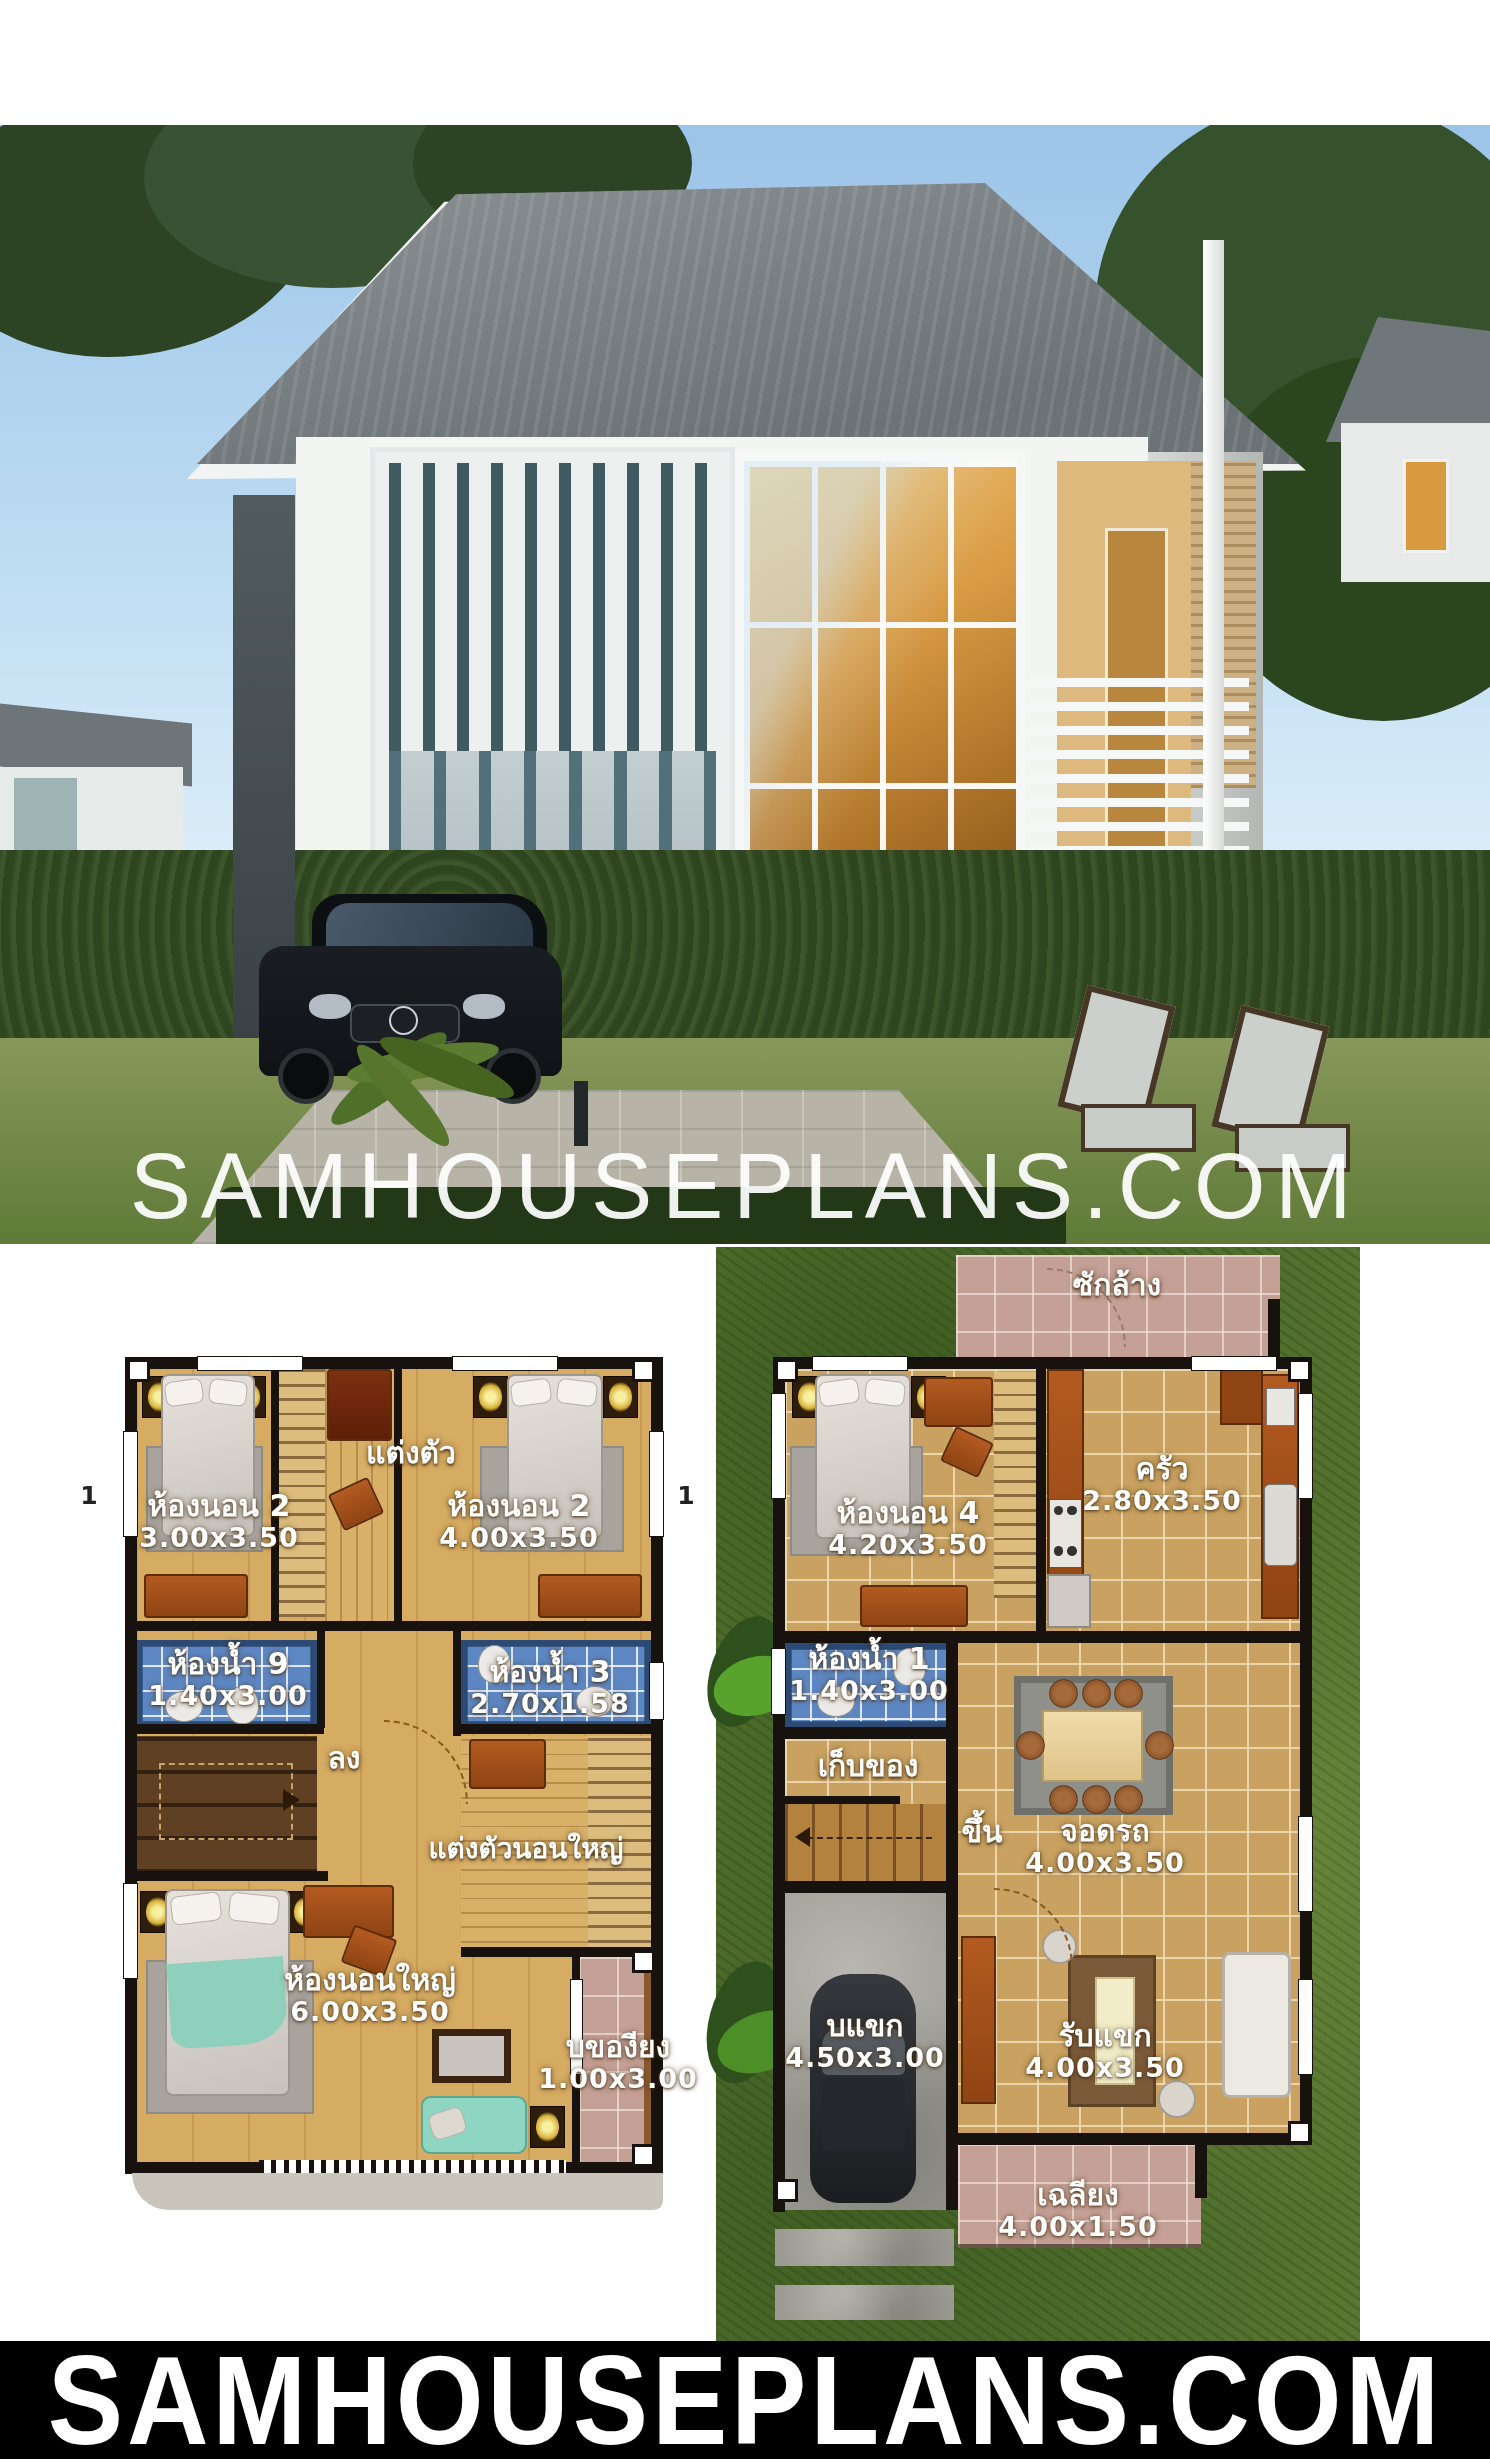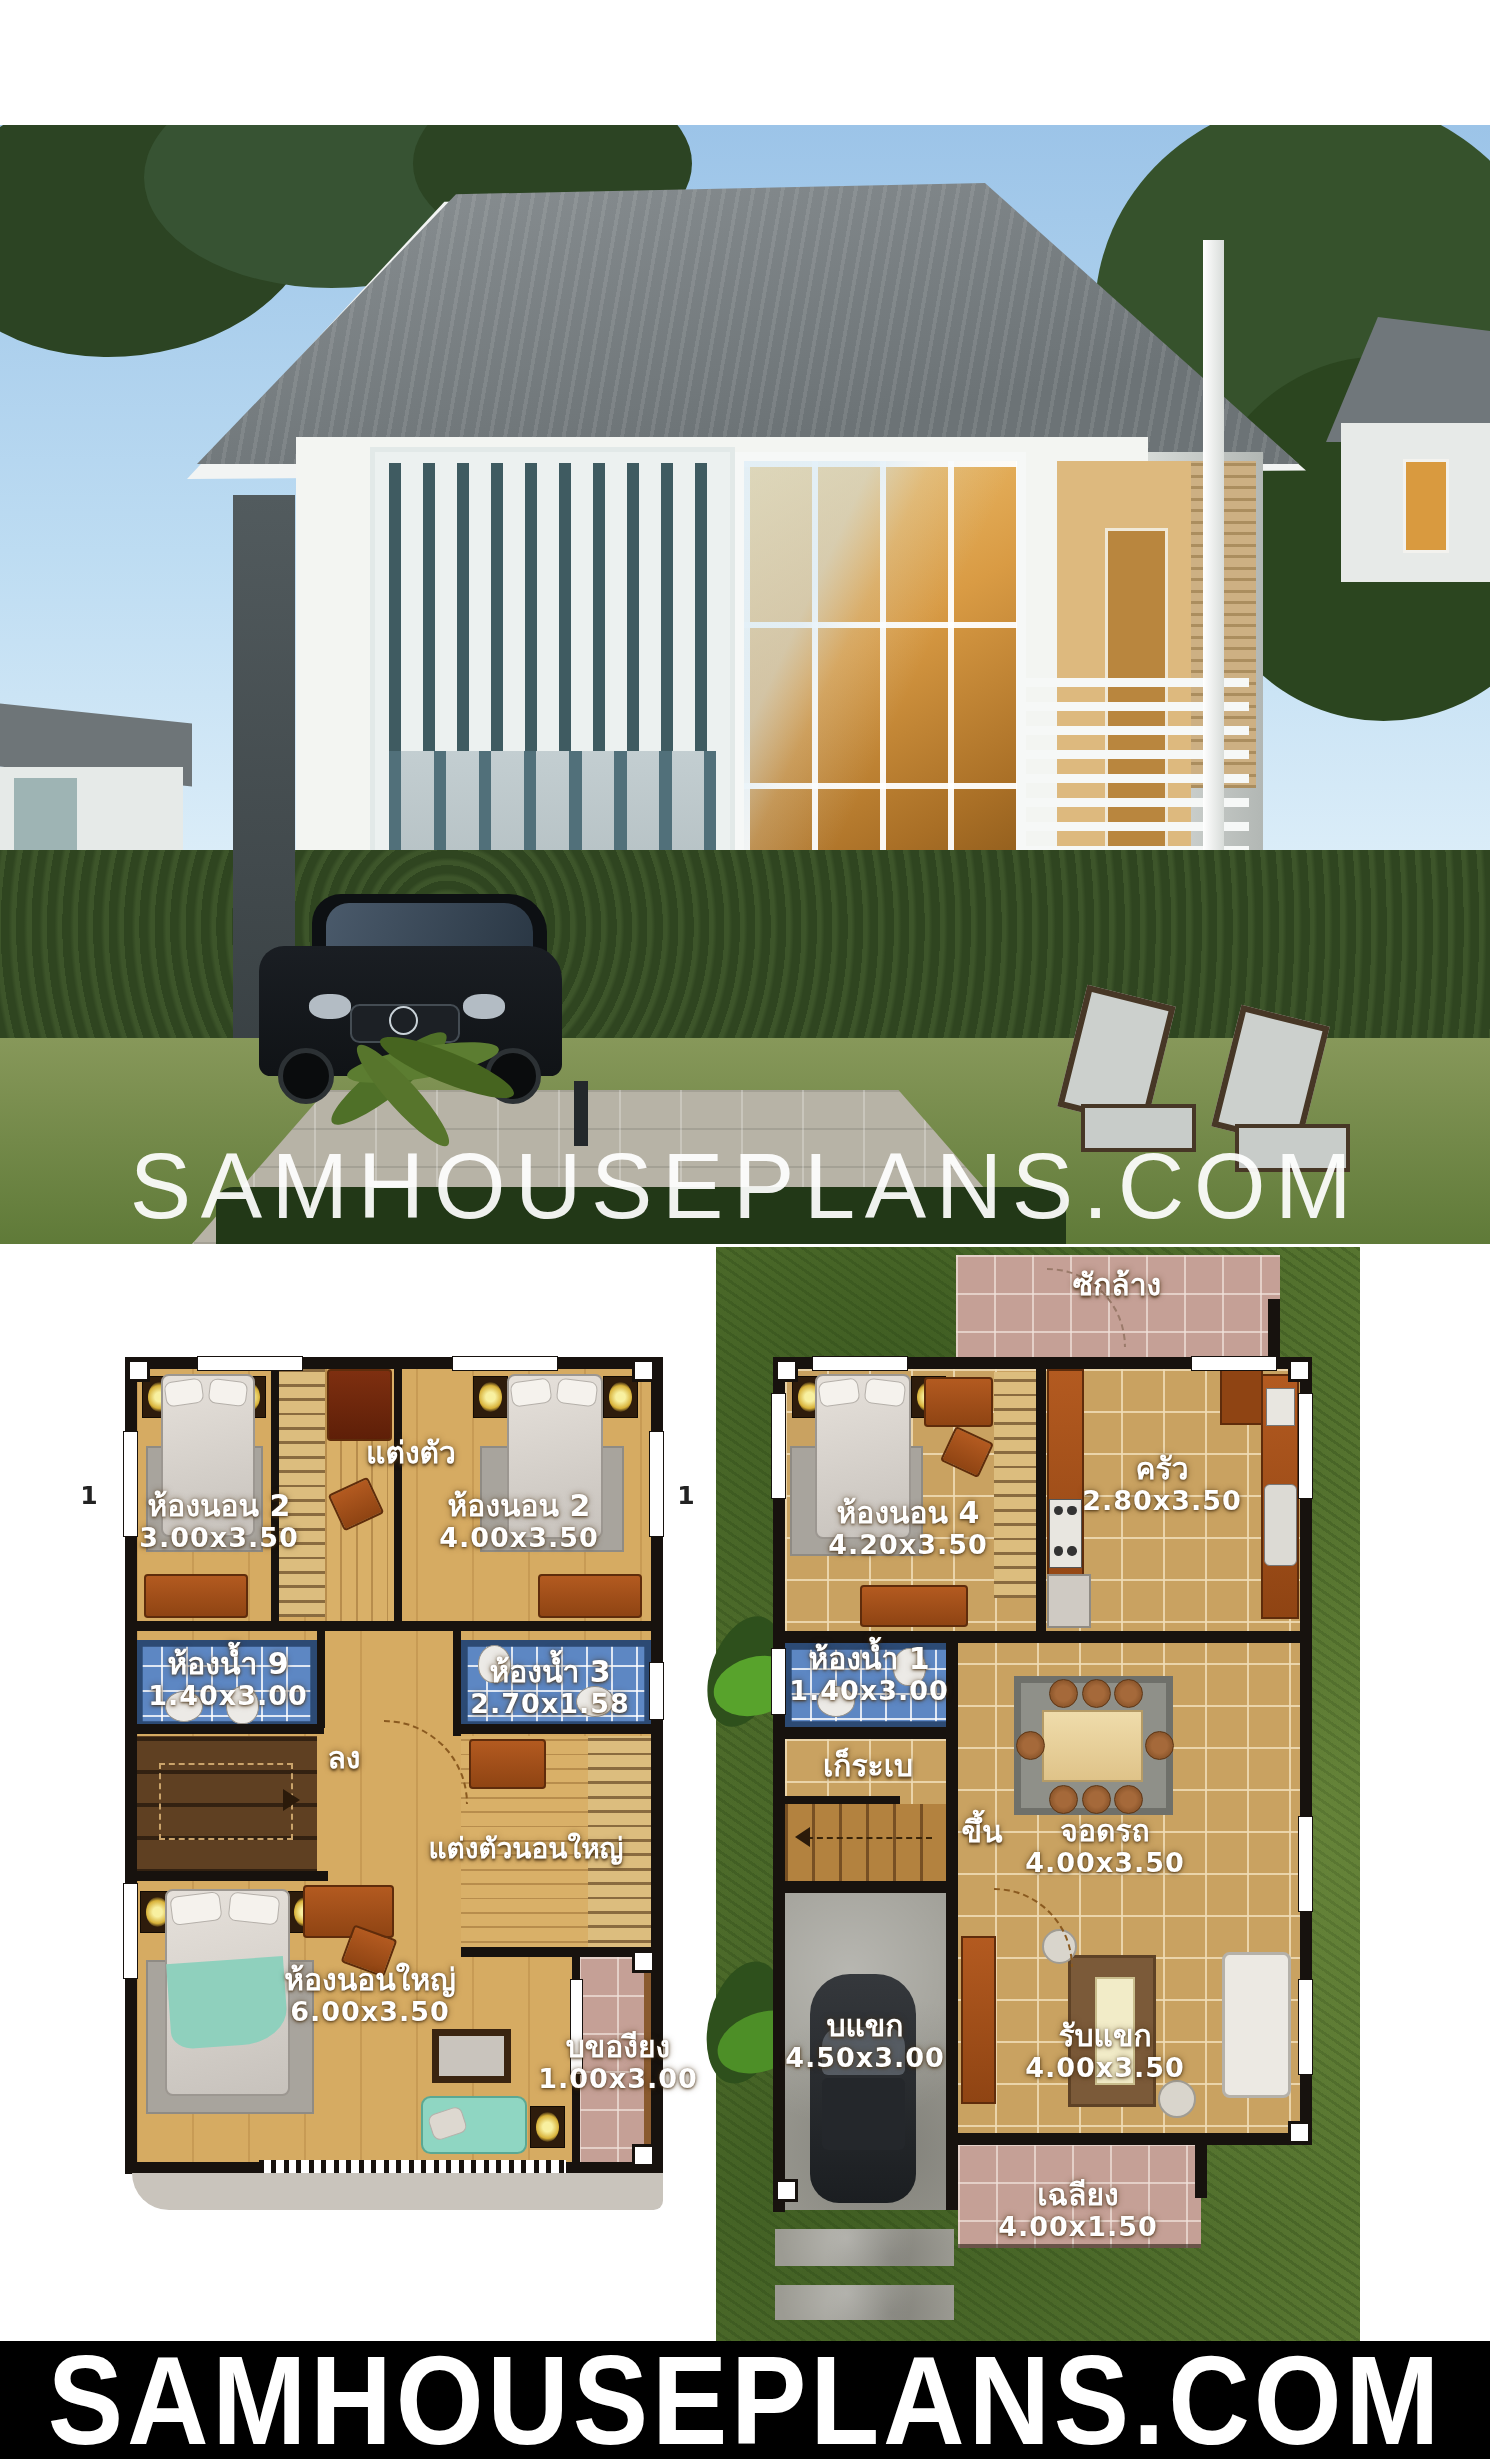--- a/index.html
+++ b/index.html
@@ -379,21 +379,21 @@
       </div>
     <div class="rl" style="left:1162px;top:1484px;">
         <span class="nm">ครัว</span>
         <span class="dm">2.80x3.50</span>
       </div>
     <div class="rl" style="left:869px;top:1674px;">
         <span class="nm">ห้องน้ำ 1</span>
         <span class="dm">1.40x3.00</span>
       </div>
     <div class="rl" style="left:868px;top:1766px;">
-        <span class="nm">เก็ระเบ</span>
+        <span class="nm">เก็บของ</span>
       </div>
     <div class="rl" style="left:982px;top:1832px;">
         <span class="nm">ขึ้น</span>
       </div>
     <div class="rl" style="left:1105px;top:1846px;">
         <span class="nm">จอดรถ</span>
         <span class="dm">4.00x3.50</span>
       </div>
     <div class="rl" style="left:865px;top:2041px;">
         <span class="nm">บแขก</span>

